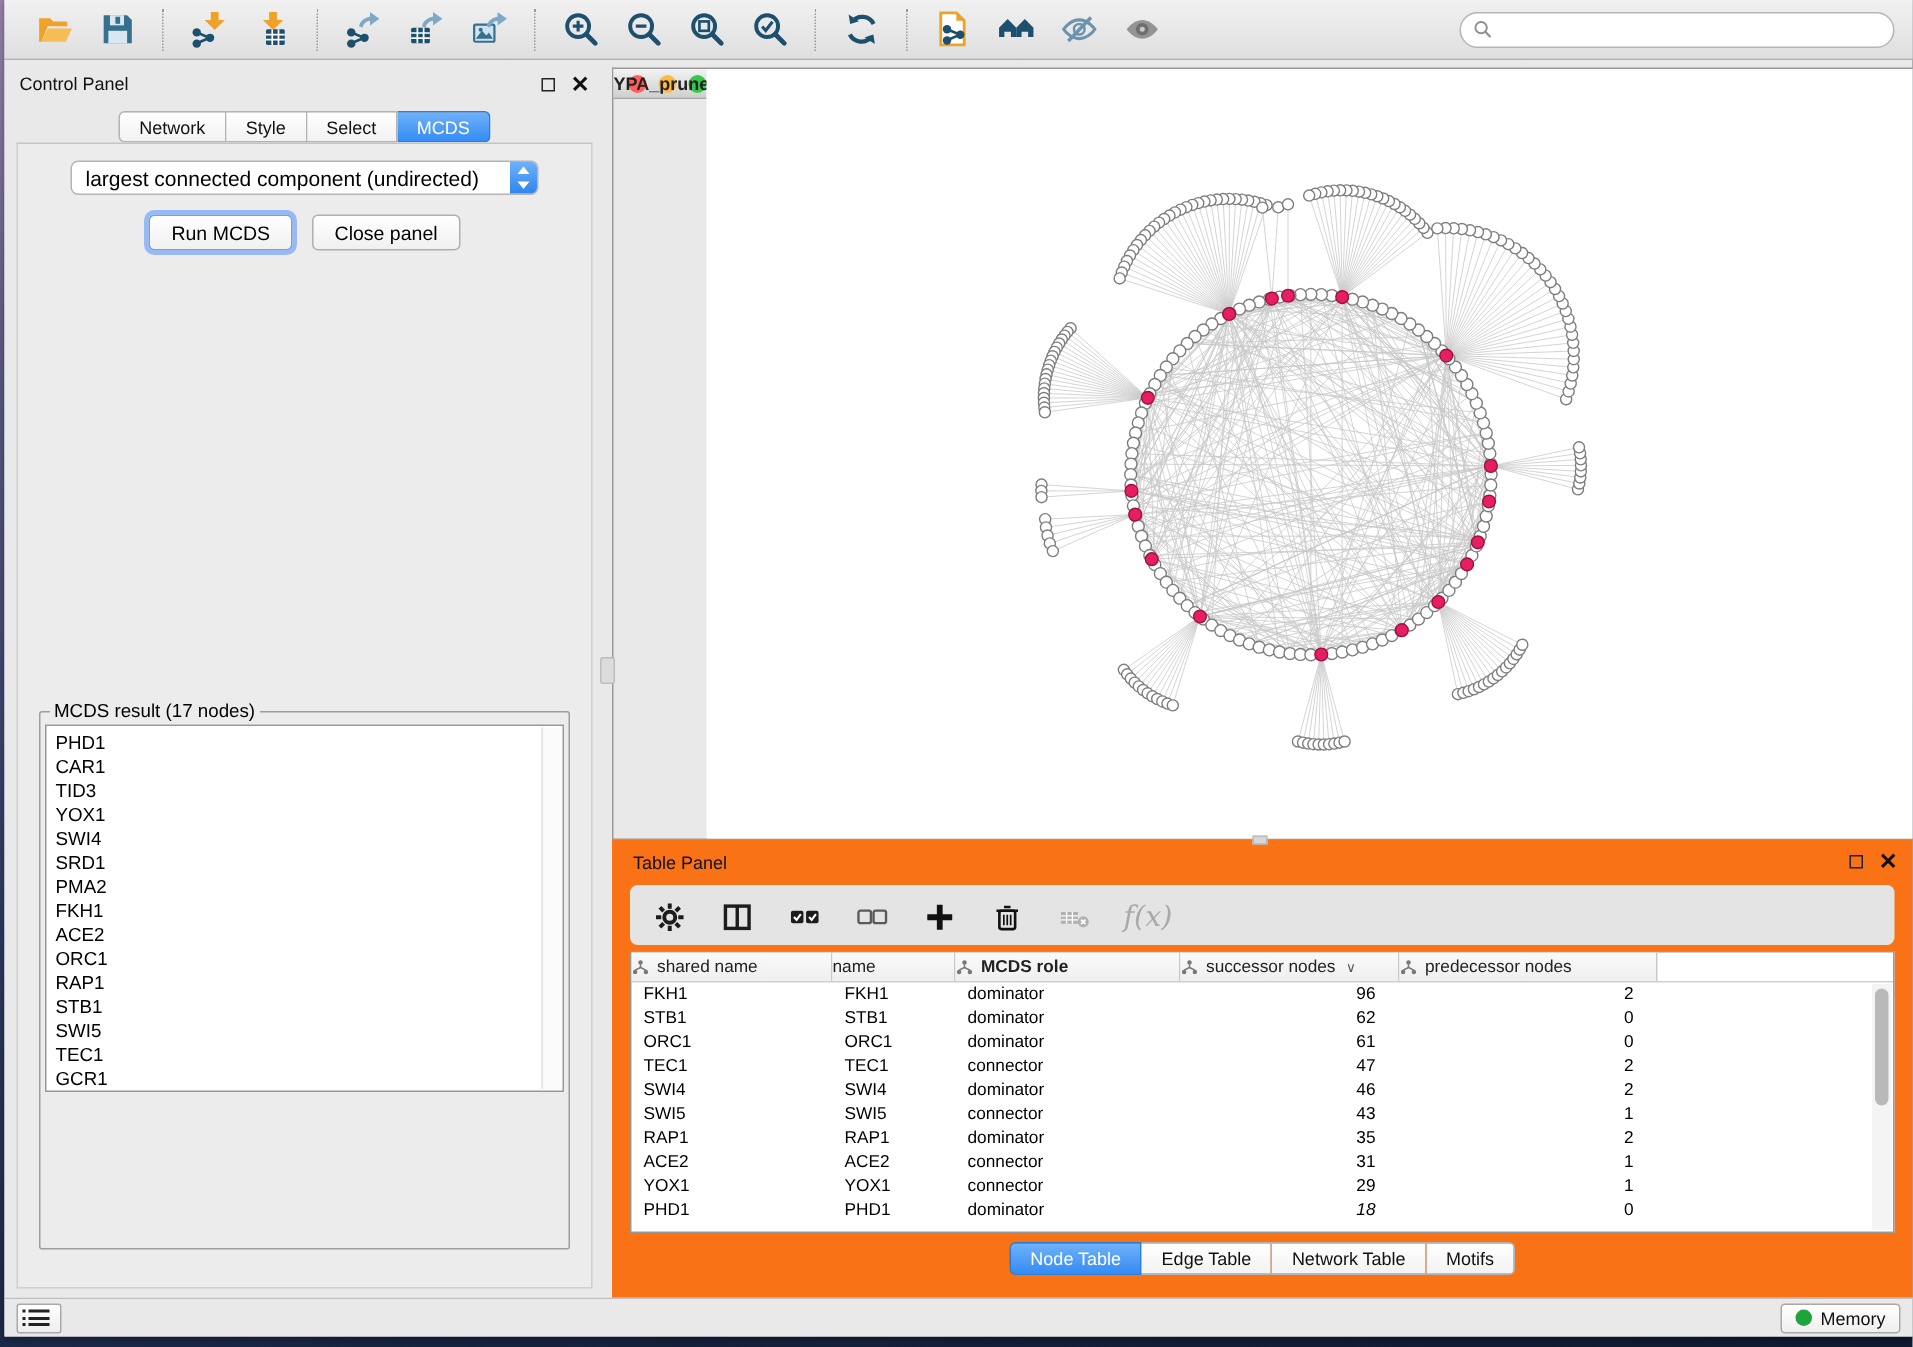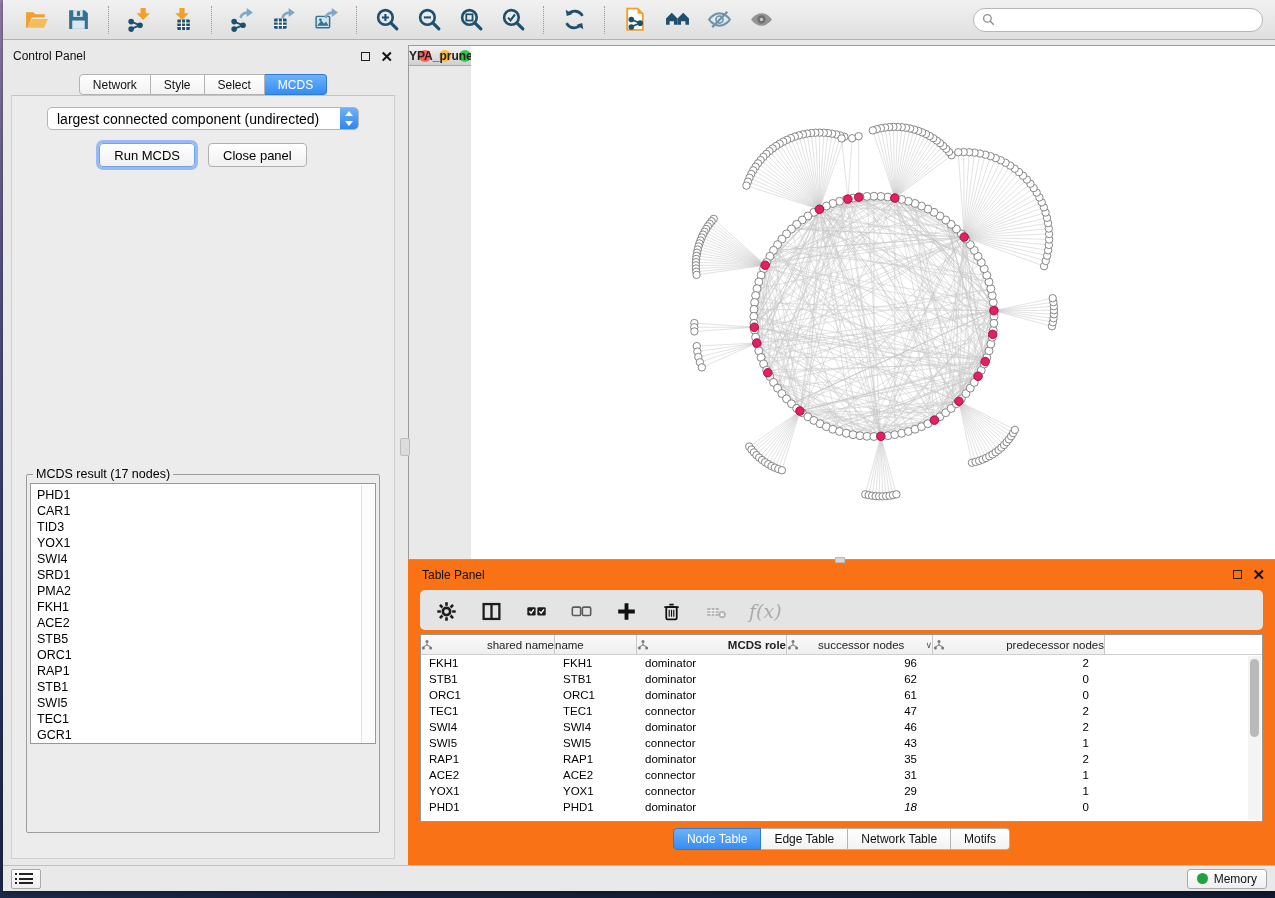--- a/index.html
+++ b/index.html
@@ -66,21 +66,21 @@
   
   .tpanel { flex:1; display:flex; flex-direction:column; background:#f97316; min-height:0; }
   .tpanel-header { height:25px; display:flex; align-items:center; padding:4px 10px 0 14px; font-size:12px; color:#111; }
   .tpanel-header .sp { flex:1; }
   .ttoolbar { margin:5px 12px 4px 12px; height:40px; background:#e4e4e4; border-radius:5px; display:flex; align-items:center; padding-left:14px; gap:21px; }
   .ttb { width:24px; height:24px; display:flex; align-items:flex-end; justify-content:center; }
   .ttb svg { width:21px; height:21px; }
   .fx { font-family:"DejaVu Serif",serif; font-style:italic; font-size:19px; color:#a9a9a9; }
   .tablewrap { margin:0 12px; height:188px; background:#fff; border:1px solid #999; position:relative; overflow:hidden; font-size:11.5px; }
   .thead { display:flex; height:20px; border-bottom:1px solid #cfcfcf; }
-  .th { background:linear-gradient(#fafafa,#efefef); border-right:1px solid #c9c9c9; display:flex; align-items:center; justify-content:space-between; gap:5px; color:#222; font-size:11.5px; }
+  .th { background:linear-gradient(#fafafa,#efefef); border-right:1px solid #c9c9c9; display:flex; align-items:center; justify-content:flex-start; gap:5px; color:#222; font-size:11.5px; }
   .th svg { width:12px; height:12px; }
   .th .chev { color:#555; font-size:9px; margin-left:2px; }
   .trow { display:flex; height:16px; align-items:center; }
   .td { padding-left:8px; color:#000; white-space:nowrap; overflow:hidden; }
   .td.num { text-align:right; padding-right:16px; padding-left:0; }
   .tv-scroll { position:absolute; top:21px; right:1px; bottom:1px; width:13px; background:#f4f4f4; }
   .tv-thumb { position:absolute; top:3px; left:2px; width:9px; height:78px; background:#b9b9b9; border-radius:5px; }
   .ttabs { display:flex; justify-content:center; margin:6px 0 8px 0; height:22px; }
 
   
@@ -280,21 +280,20 @@
             <div class="result-list">
               <div class="li">PHD1</div>
                 <div class="li">CAR1</div>
                 <div class="li">TID3</div>
                 <div class="li">YOX1</div>
                 <div class="li">SWI4</div>
                 <div class="li">SRD1</div>
                 <div class="li">PMA2</div>
                 <div class="li">FKH1</div>
                 <div class="li">ACE2</div>
-                <div class="li">STB5</div>
                 <div class="li">ORC1</div>
                 <div class="li">RAP1</div>
                 <div class="li">STB1</div>
                 <div class="li">SWI5</div>
                 <div class="li">TEC1</div>
                 <div class="li">GCR1</div>
                 <div class="result-scroll"></div>
             </div>
           </fieldset>
         </div>

